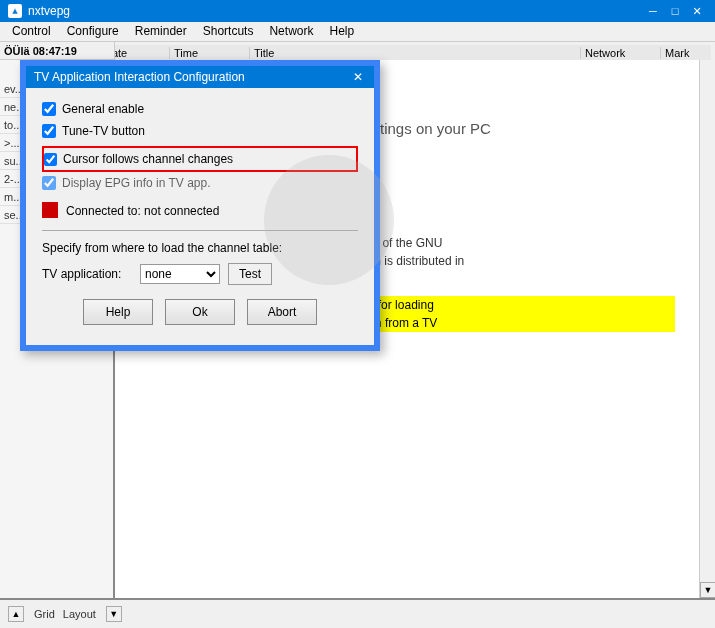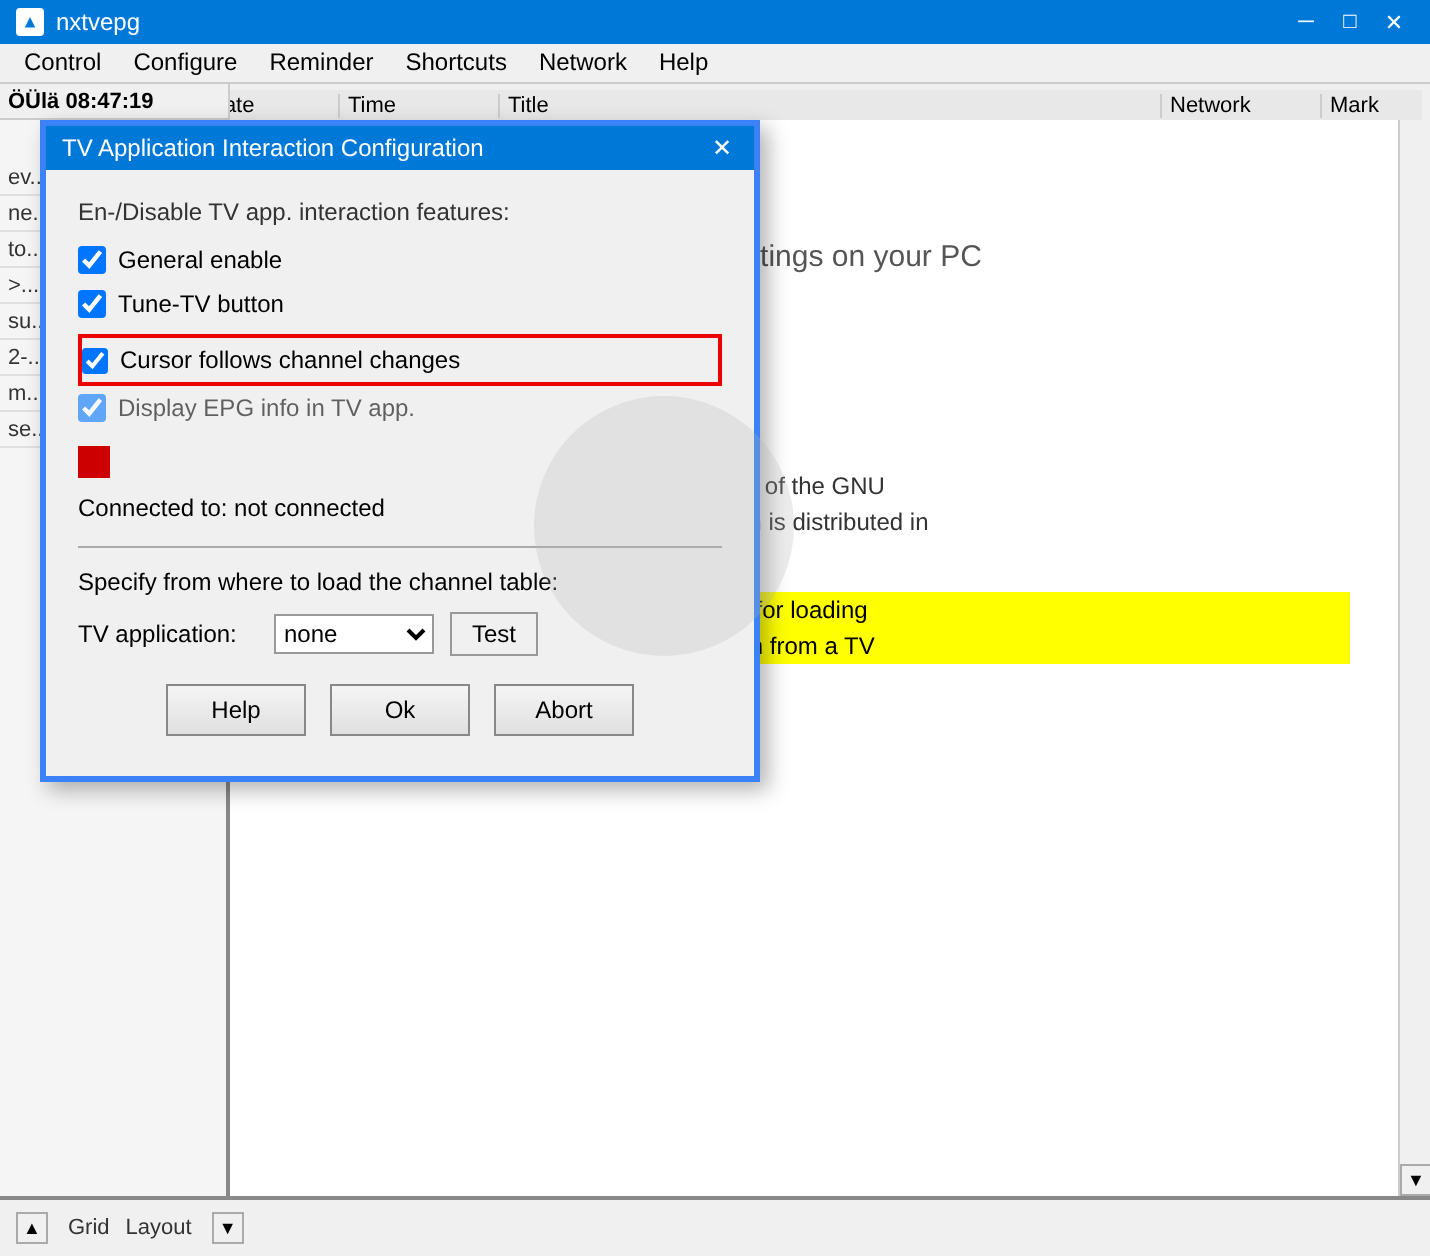--- a/index.html
+++ b/index.html
@@ -222,21 +222,21 @@
       gap: 4px;
     }
 
     
     .dialog-overlay {
       position: absolute;
       top: 60px;
       left: 20px;
       width: 360px;
       background: #f0f0f0;
-      border: 3px solid #3b82f6;
+      border: 6px solid #3b82f6;
       box-shadow: 4px 4px 10px rgba(0,0,0,0.3);
       z-index: 100;
     }
     .dialog-title-bar {
       background: #0078d7;
       color: white;
       height: 22px;
       display: flex;
       align-items: center;
       justify-content: space-between;
@@ -281,25 +281,24 @@
     .checkbox-highlighted {
       border: 2px solid #e00;
       padding: 4px 0;
       margin-bottom: 4px;
       display: flex;
       align-items: center;
       gap: 6px;
     }
     .status-row {
       display: flex;
-      align-items: flex-start;
+      align-items: flex-end;
       margin: 12px 0;
       gap: 8px;
       font-size: 12px;
-      flex-direction: column;
     }
     .status-icon {
       width: 16px;
       height: 16px;
       background: #c00;
       flex-shrink: 0;
     }
     .separator {
       height: 1px;
       background: #aaa;
@@ -487,21 +486,20 @@
     </div>
   </div>
 </div>
 
 <div class="dialog-overlay">
   <div class="dialog-title-bar">
     <span class="dialog-title-text">TV Application Interaction Configuration</span>
     <button class="dialog-close-btn">✕</button>
   </div>
   <div class="dialog-content">
-    <div class="dialog-section-label">En-/Disable TV app. interaction features:</div>
 
     <div class="checkbox-row">
       <input type="checkbox" checked="" style="">
       <span>General enable</span>
     </div>
 
     <div class="checkbox-row">
       <input type="checkbox" checked="" style="">
       <span>Tune-TV button</span>
     </div>

